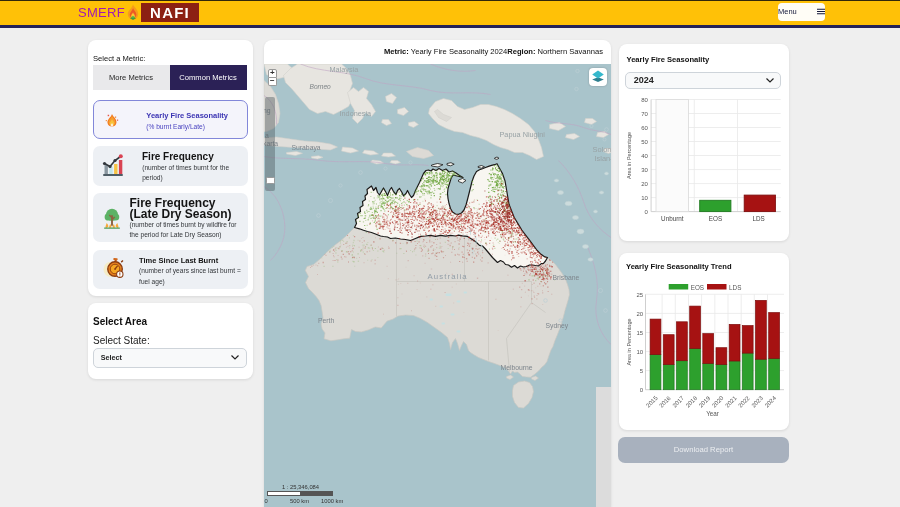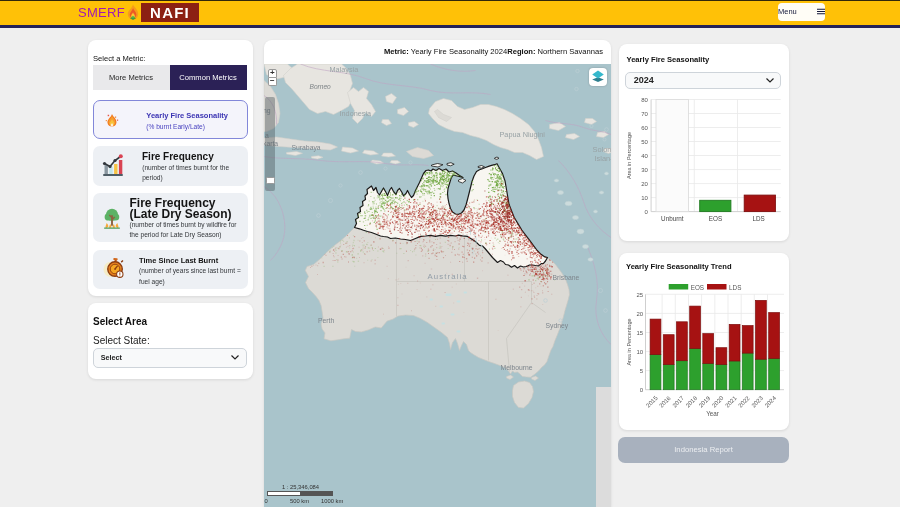--- a/index.html
+++ b/index.html
@@ -407,14 +407,14 @@
     <text x="118.1" y="118.5" transform="rotate(-45 118.1 118.5)">2021</text>
     <text x="131.2" y="118.5" transform="rotate(-45 131.2 118.5)">2022</text>
     <text x="144.4" y="118.5" transform="rotate(-45 144.4 118.5)">2023</text>
     <text x="157.6" y="118.5" transform="rotate(-45 157.6 118.5)">2024</text>
   </g>
   <text x="93.5" y="136" font-family="Liberation Sans, sans-serif" font-size="6.3" fill="#565656" text-anchor="middle">Year</text>
   <text x="11.5" y="62" font-family="Liberation Sans, sans-serif" font-size="5.5" fill="#565656" text-anchor="middle" transform="rotate(-90 11.5 62)">Area in Percentage</text>
 </svg>
 
 <div class="abs" style="left:618px;top:436.5px;width:171px;height:26.5px;background:#a8b1be;border-radius:7px;display:flex;align-items:center;justify-content:center;">
-  <span style="font-size:7.7px;color:#eceef1;">Indonesia Report</span>
+  <span style="font-size:7.7px;color:#eceef1;">Download Report</span>
 </div>
 
 </body></html>

